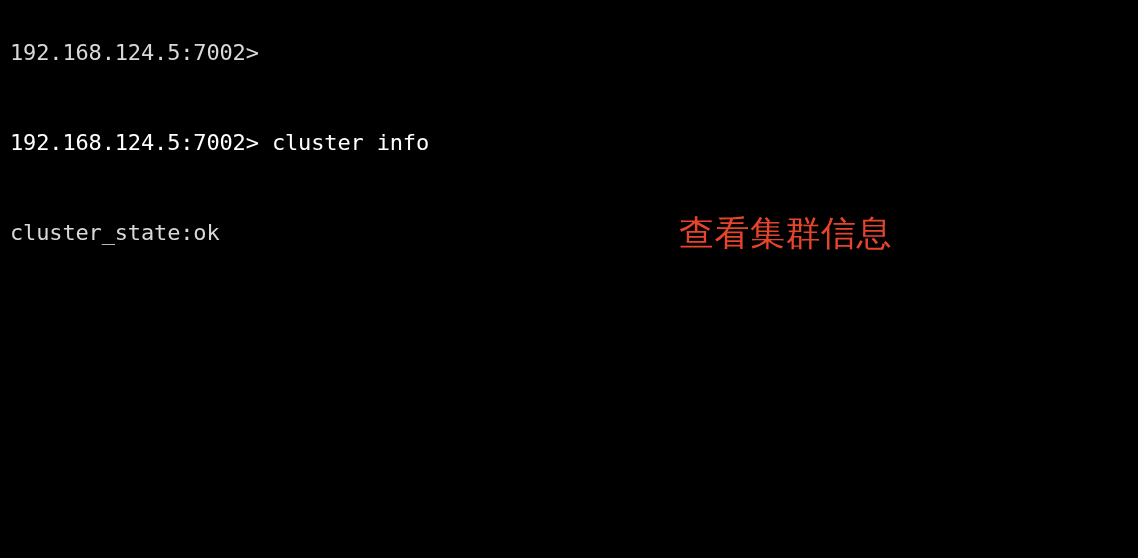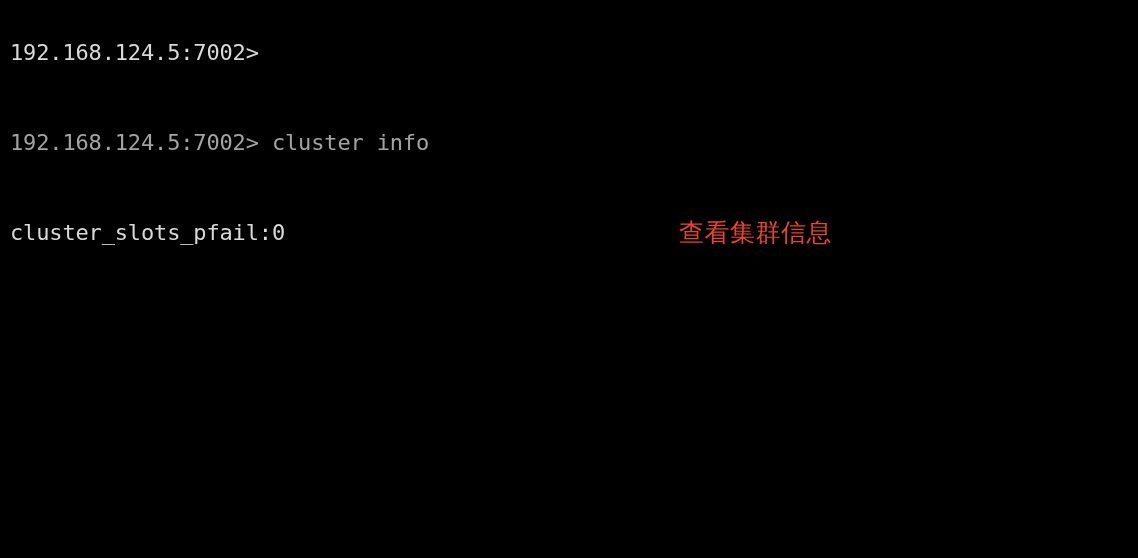--- a/index.html
+++ b/index.html
@@ -38,56 +38,56 @@
   }
 
   .term-line {
     display: block;
     height: 30px;
     color: #d9d9d9;
     white-space: pre;
   }
 
   .term-line.prompt-line {
-    color: #a3a3a3;
+    color: #ffffff;
   }
 
   
   #cursor-block {
     position: absolute;
     left: 291px;
     top: 550px;
     width: 13px;
     height: 9px;
     background: #bfbfbf;
   }
 
   
   #annotation {
     position: absolute;
     left: 679px;
     top: 213px;
     font-family: "DejaVu Sans", "Liberation Sans", sans-serif;
-    font-size: 25px;
+    font-size: 35px;
     line-height: 40px;
     letter-spacing: 0.5px;
     color: #e8442c;
     white-space: pre;
     font-weight: 400;
   }
 </style>
 </head>
 <body>
 
 <div id="terminal">
 
   <div id="output">
     <span class="term-line">192.168.124.5:7002&gt;</span>
     <span class="term-line prompt-line">192.168.124.5:7002&gt; cluster info</span>
-    <span class="term-line">cluster_slots_pfail:0</span>
+    <span class="term-line">cluster_state:ok</span>
     
     
     
     
     
     
     
     
     
     

